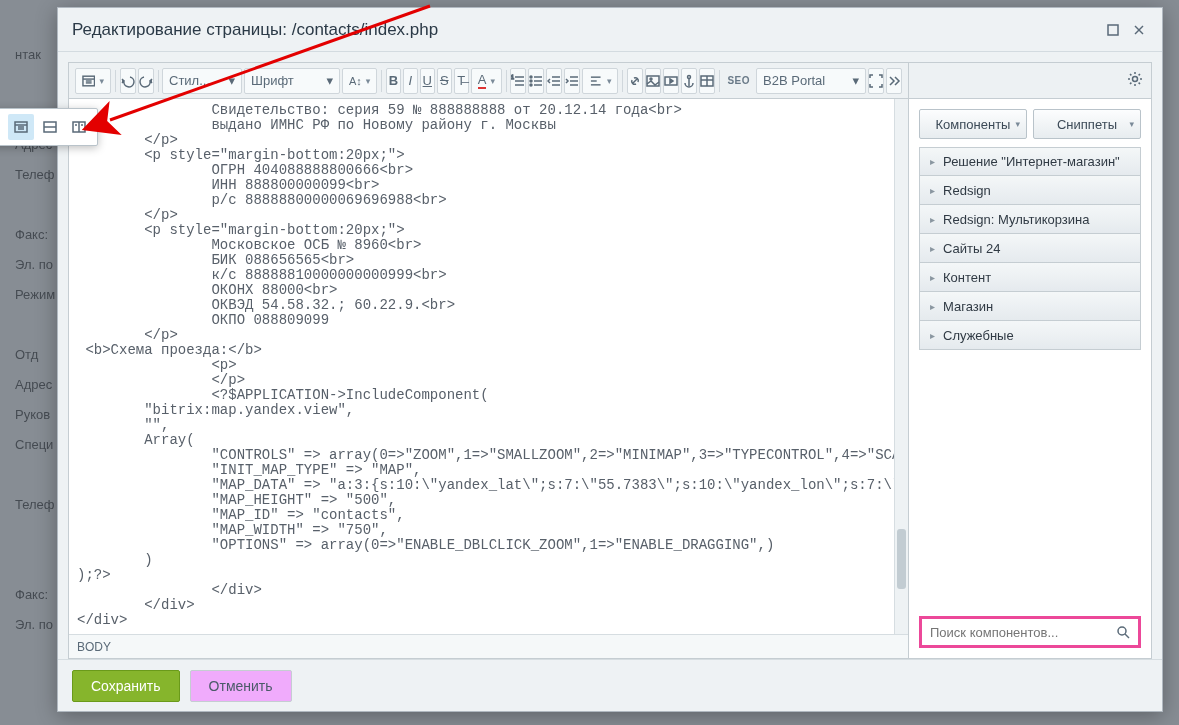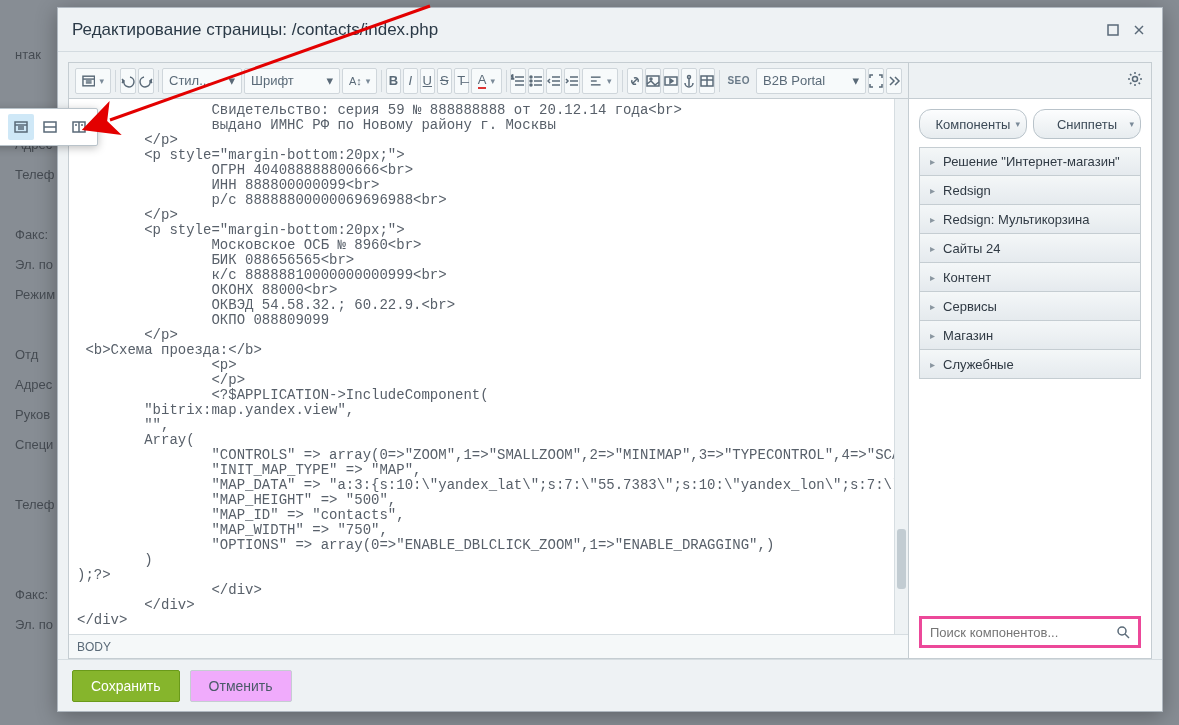--- a/index.html
+++ b/index.html
@@ -128,21 +128,21 @@
   .right-body { flex:1; padding: 10px; display:flex; flex-direction:column; gap:0; position:relative; overflow:hidden;}
   .tab-bar { display:flex; gap:6px; margin-bottom:8px; }
   .tab-btn {
     flex:1;
     height:30px;
     border:1px solid #b9c3ca;
     background: linear-gradient(#fcfdfe,#e7ecef);
     display:flex; align-items:center; justify-content:center;
     font-size:13px; color:#3c4a57;
     cursor:pointer;
-    border-radius:12px;
+    border-radius:2px;
     position:relative;
   }
   .tab-btn .caret { position:absolute; right:6px; font-size:9px; color:#7a8a98;}
   .accordion { display:flex; flex-direction:column; }
   .acc-item {
     height: 29px;
     background: linear-gradient(#f4f7f8,#e5eaee);
     border:1px solid #c5cdd2;
     border-top:none;
     display:flex; align-items:center;
@@ -499,23 +499,20 @@
             <div class="acc-item">
               <span>Redsign: Мультикорзина</span>
             </div>
             <div class="acc-item">
               <span>Сайты 24</span>
             </div>
             <div class="acc-item">
               <span>Контент</span>
             </div>
             <div class="acc-item">
-              <span>Сервисы</span>
-            </div>
-            <div class="acc-item">
               <span>Магазин</span>
             </div>
             <div class="acc-item">
               <span>Служебные</span>
             </div>
           </div>
         <div class="search-wrap">
           <input placeholder="Поиск компонентов..." style="">
           <svg class="icon" viewBox="0 0 14 14">
               <circle cx="6" cy="6" r="4"></circle>

